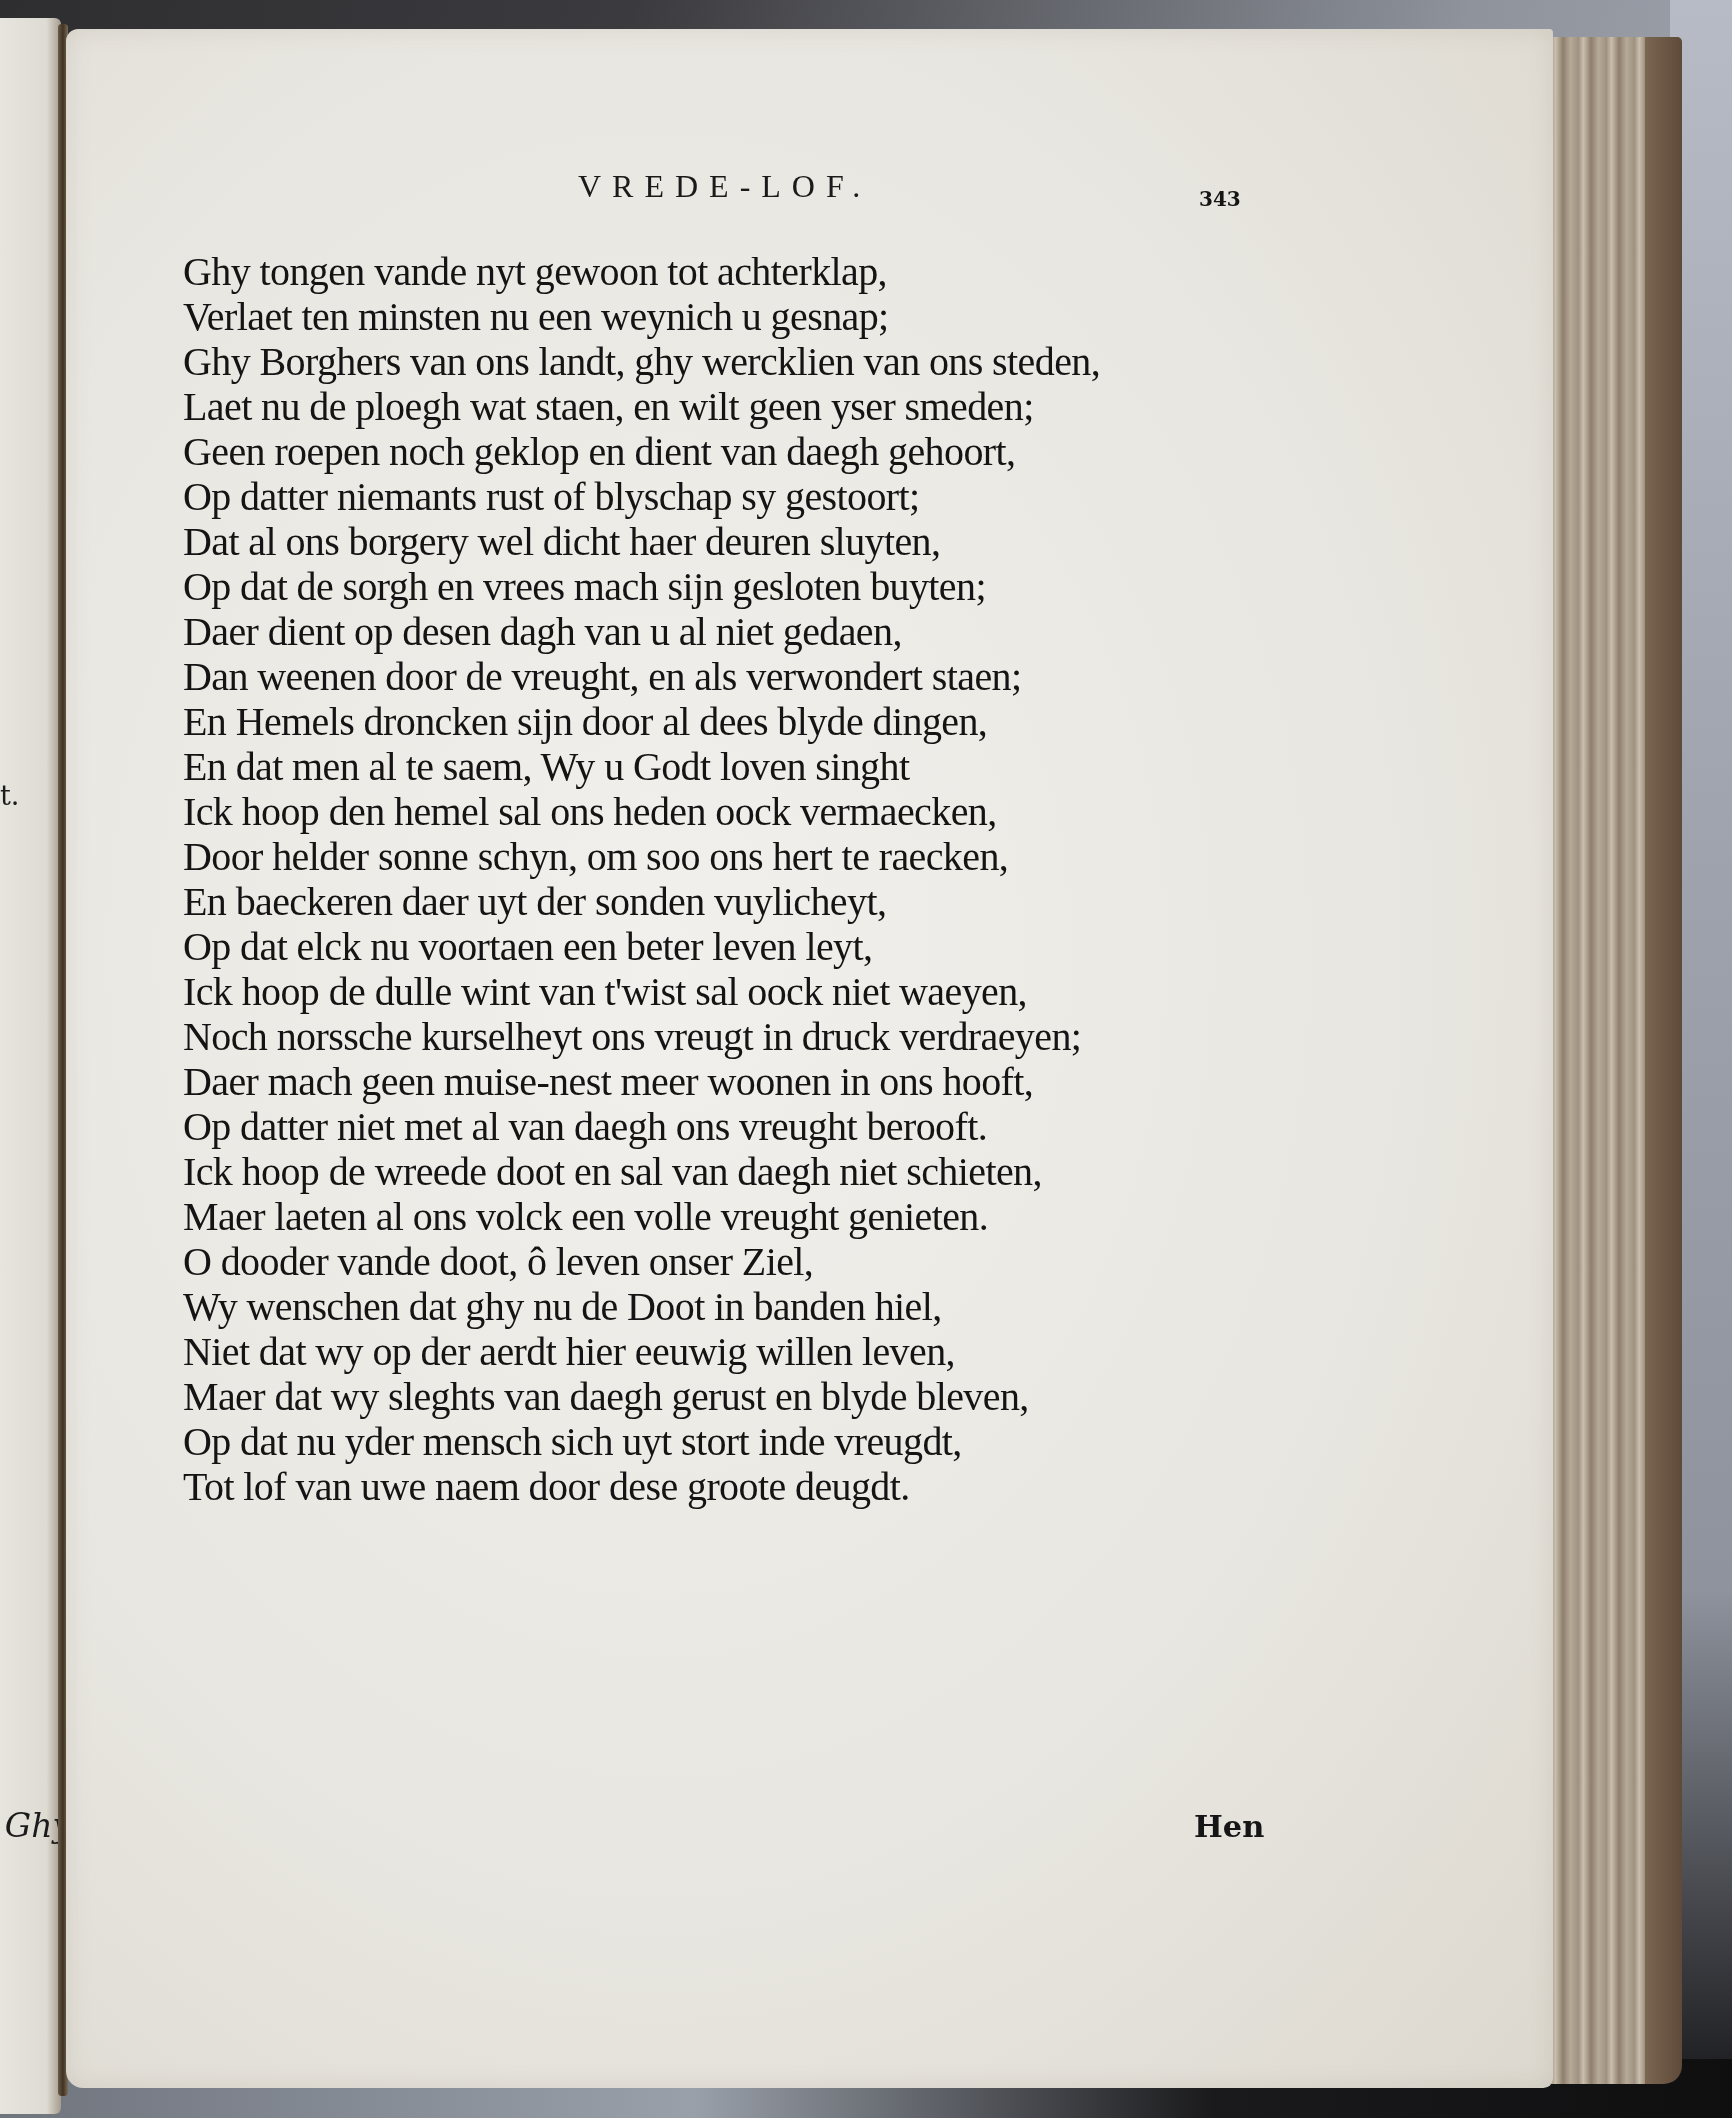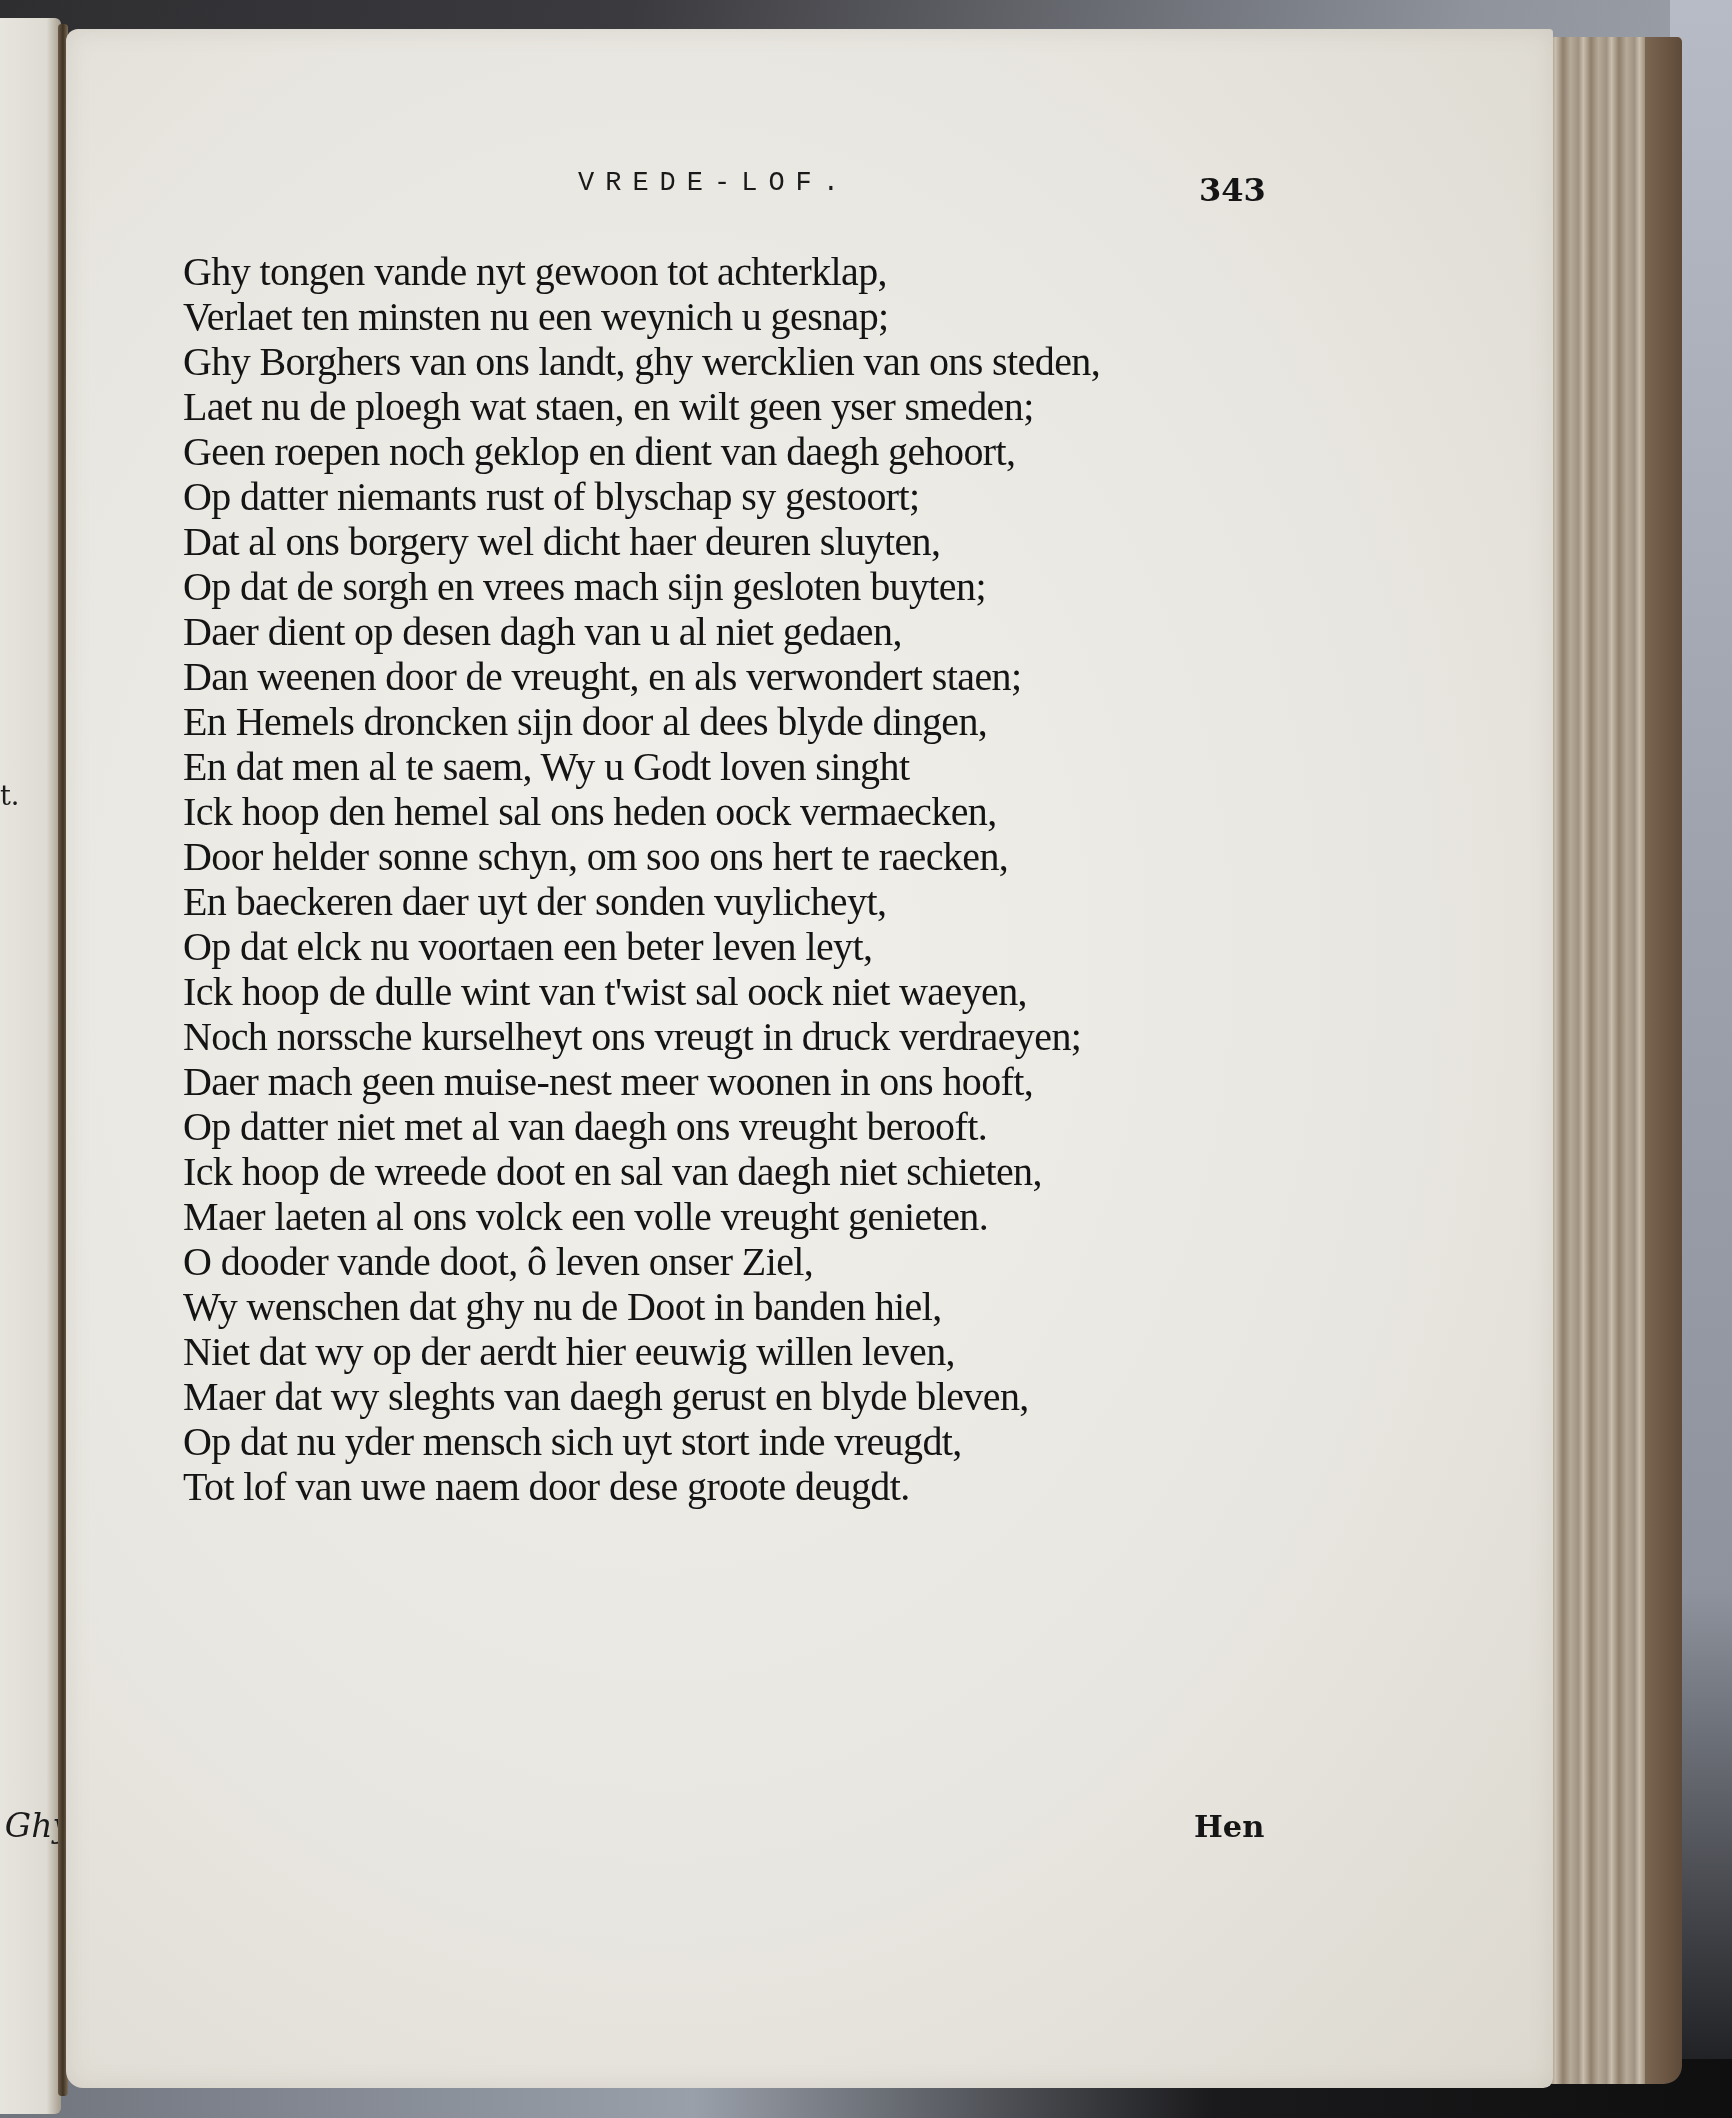--- a/index.html
+++ b/index.html
@@ -38,26 +38,26 @@
     border-radius: 0 4.9px 18.3px 0;
   }
   .page {
     position: absolute; left: 66px; top: 29px; width: 1487px; height: 2059px;
     background: radial-gradient(ellipse at 40% 45%, #f1f0ec 0%, #e8e6e0 60%, #dcd8cf 100%);
     border-radius: 12.2px 3.7px 9.7px 17px;
     box-shadow: inset 0 0 24.4px rgba(120,110,90,0.15);
   }
   .running-head {
     position: absolute; left: 512px; top: 139px;
-    font-family: Liberation Mono, monospace; font-size: 27px; letter-spacing: 11px;
+    font-family: Liberation Serif, serif; font-size: 32px; letter-spacing: 11px;
     color: #1a1a1a; font-variant: small-caps;
   }
   .folio {
-    position: absolute; left: 1133px; top: 142px;
-    font-family: "DejaVu Serif", serif; font-size: 32px; color: #151515; font-weight: bold;
+    position: absolute; left: 1133px; top: 158px;
+    font-family: "DejaVu Serif", serif; font-size: 20px; color: #151515; font-weight: bold;
   }
   .verse {
     position: absolute; left: 101px; top: 204px; width: 1219px;
     margin: 16px; padding: 0; list-style: none;
   }
   .verse li {
     font-family: "Liberation Serif", serif; font-size: 40px; line-height: 45px;
     color: #141414; white-space: nowrap; letter-spacing: -0.6px;
   }
   .verse li:nth-child(n) { transform-origin: left center; }

